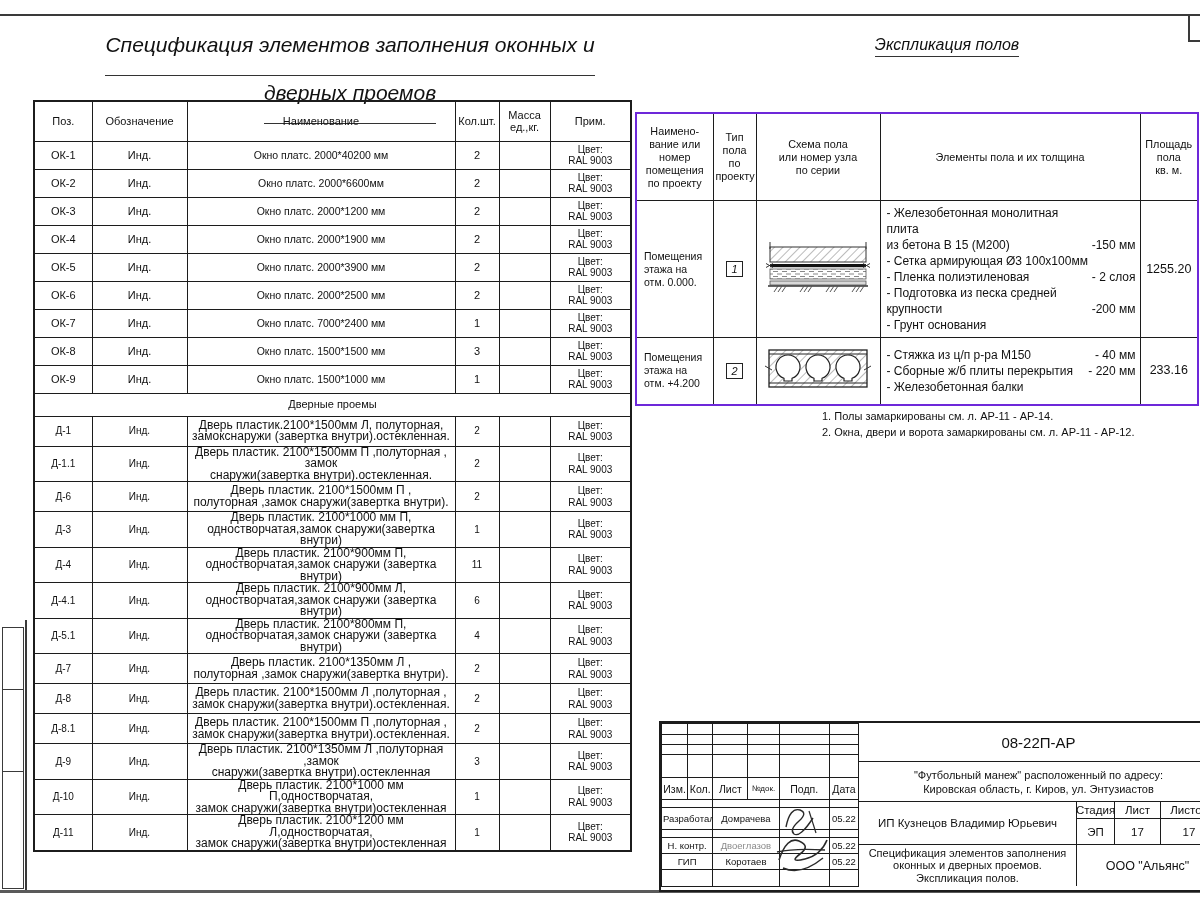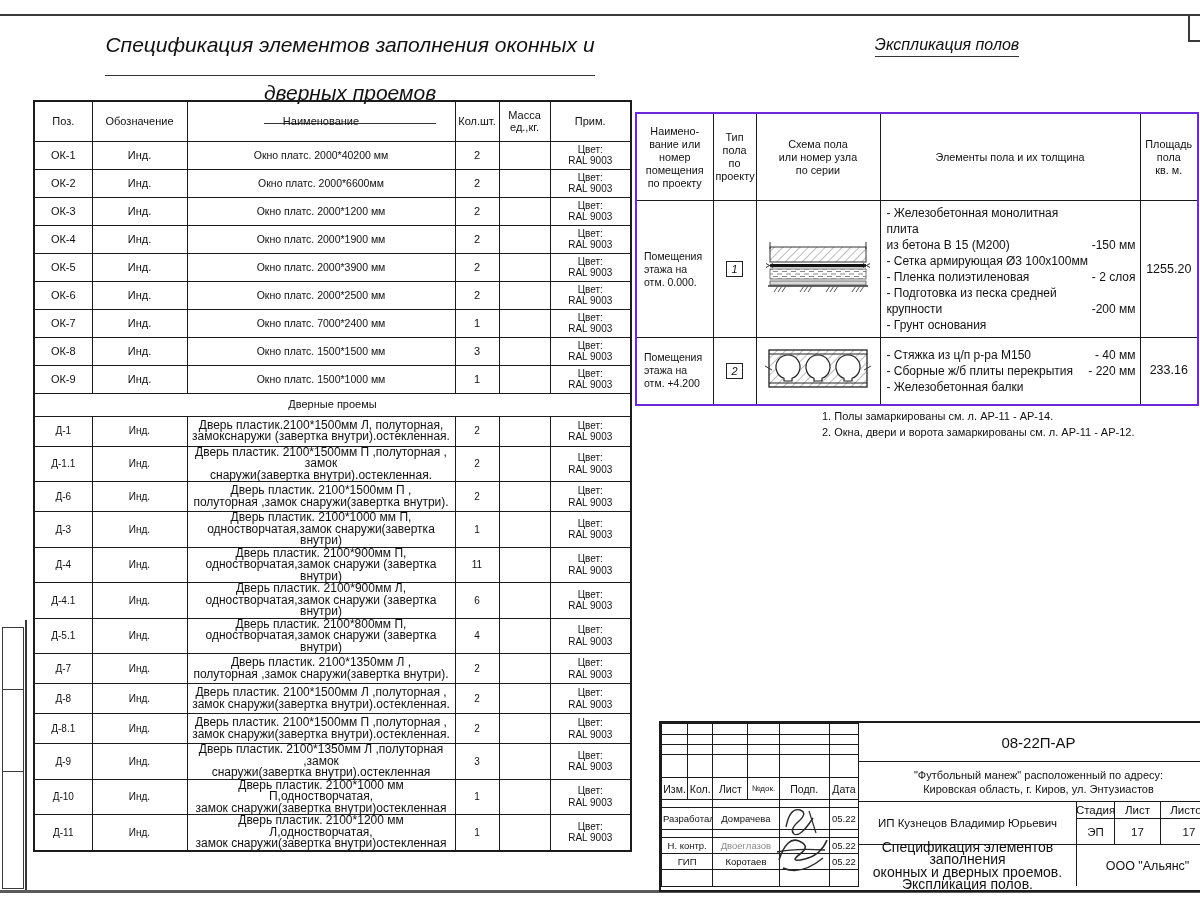--- a/index.html
+++ b/index.html
@@ -67,21 +67,21 @@
              border-bottom:1px solid #1c1c1c;display:flex;align-items:center;justify-content:center;
              text-align:center;font-size:11.5px;}
   .tb-stage{position:absolute;left:218px;top:79px;right:0;height:42px;border-bottom:1px solid #1c1c1c;}
   .tb-stage .srow{display:flex;height:16px;border-bottom:1px solid #1c1c1c;}
   .tb-stage .vrow{display:flex;height:25px;}
   .tb-stage .scell{border-right:1px solid #1c1c1c;display:flex;align-items:center;justify-content:center;
                    font-size:11.5px;}
   .sc1{width:37px;} .sc2{width:45px;} .sc3{width:56px;border-right:none!important;}
   .tb-doc{position:absolute;left:0;top:122px;width:217px;height:41px;border-right:1px solid #1c1c1c;
           display:flex;align-items:center;justify-content:center;text-align:center;
-          font-size:14px;line-height:12.5px;}
+          font-size:11px;line-height:12.5px;}
   .tb-company{position:absolute;left:218px;top:122px;right:0;height:41px;display:flex;
               align-items:center;justify-content:center;font-size:12.5px;}
   .sig{position:absolute;pointer-events:none;}
 </style>
 </head>
 <body>
 
 <div class="sheet">
 
   <div class="top-line"></div>

